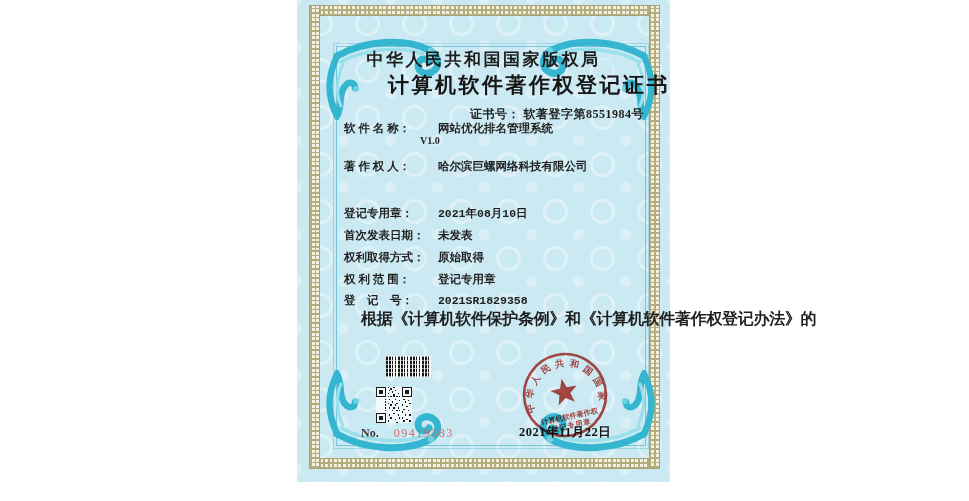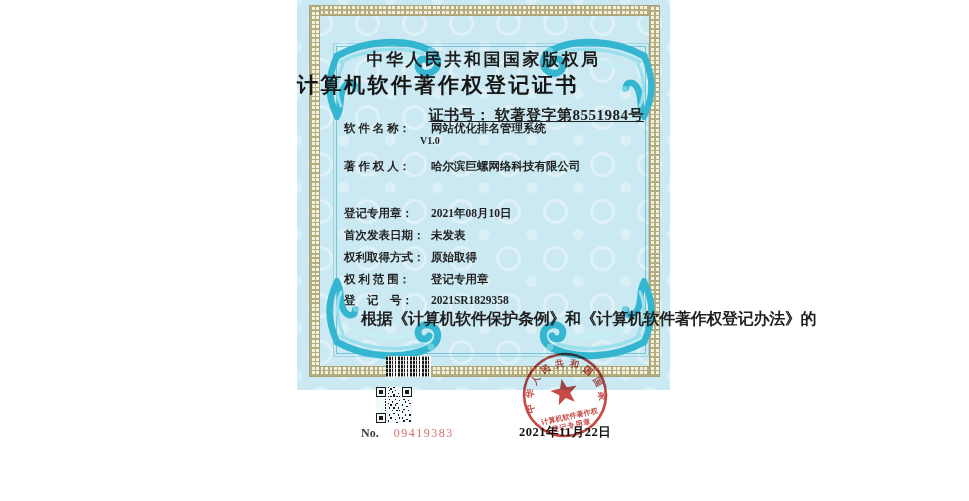--- a/index.html
+++ b/index.html
@@ -1,19 +1,19 @@
 <!DOCTYPE html>
 <html><head>
 <meta charset="utf-8">
 <style>
   * { margin:0; padding:0; box-sizing:border-box; }
   html,body { width:969px; height:501px; background:#ffffff; overflow:hidden;
     font-family:"Liberation Serif","DejaVu Serif",serif; }
 
-  .paper { position:absolute; left:297px; top:0; width:373px; height:390px;
+  .paper { position:absolute; left:297px; top:0; width:373px; height:482px;
     background-color:#cbe9f2;
     background-image:
       radial-gradient(circle at center, rgba(255,255,255,0) 9px, rgba(255,255,255,.38) 10px, rgba(255,255,255,.38) 12px, rgba(255,255,255,0) 13px),
       radial-gradient(circle at center, rgba(255,255,255,.30) 0 5px, rgba(255,255,255,0) 6px);
     background-size:47px 47px, 47px 47px;
     background-position:0 0, 23px 23px; }
 
   
   .strip { position:absolute; background-color:#f4f1e0;
     background-image:
@@ -30,29 +30,29 @@
     outline-offset:2px; pointer-events:none; }
 
   .flourish { position:absolute; width:118px; height:84px; }
   .flourish.tl { left:28px;  top:36px; }
   .flourish.tr { right:14px; top:36px;   transform:scaleX(-1); }
   .flourish.bl { left:28px;  bottom:28px; transform:scaleY(-1); }
   .flourish.br { right:14px; bottom:28px; transform:scale(-1,-1); }
 
   .title1 { position:absolute; top:48px; left:0; width:100%; text-align:center;
     font-size:17px; font-weight:bold; letter-spacing:2.5px; color:#1c1c1c; }
-  .title2 { position:absolute; top:71px; left:0; width:100%; text-align:left;
+  .title2 { position:absolute; top:71px; left:0; width:100%; text-align:right;
     font-size:21px; font-weight:bold; letter-spacing:2.5px; color:#161616; }
-  .certno { position:absolute; top:106px; right:26px; font-size:15px; font-weight:bold;
-    color:#222; letter-spacing:.5px;text-decoration:underline; }
+  .certno { position:absolute; top:106px; right:26px; font-size:12px; font-weight:bold;
+    color:#222; letter-spacing:.5px; }
 
   .field { position:absolute; left:47px; font-size:11.5px; font-weight:bold; color:#1f1f1f;
     white-space:nowrap; }
   .field .lbl { display:inline-block; width:76px; }
-  .field .val { display:inline-block; margin-left:8px; }
+  .field .val { display:inline-block; margin-left:15px;font-family:Liberation Mono, monospace; }
   .val2 { position:absolute; left:123px; top:135px; font-size:10px; font-weight:bold; color:#1f1f1f; }
 
   .statement { position:absolute; left:42px; top:309px; width:330px; font-size:16px;
     font-weight:bold; color:#1f1f1f; line-height:20.5px; letter-spacing:-0.3px; }
   .statement .l1 { text-indent:22px; white-space:nowrap; }
   .statement .l2 { white-space:nowrap; }
 
   .barcode { position:absolute; left:89px; top:356px; width:45px; height:21px;
     background-image:
       repeating-linear-gradient(0deg, rgba(255,255,255,.55) 0 1px, transparent 1px 4px),

